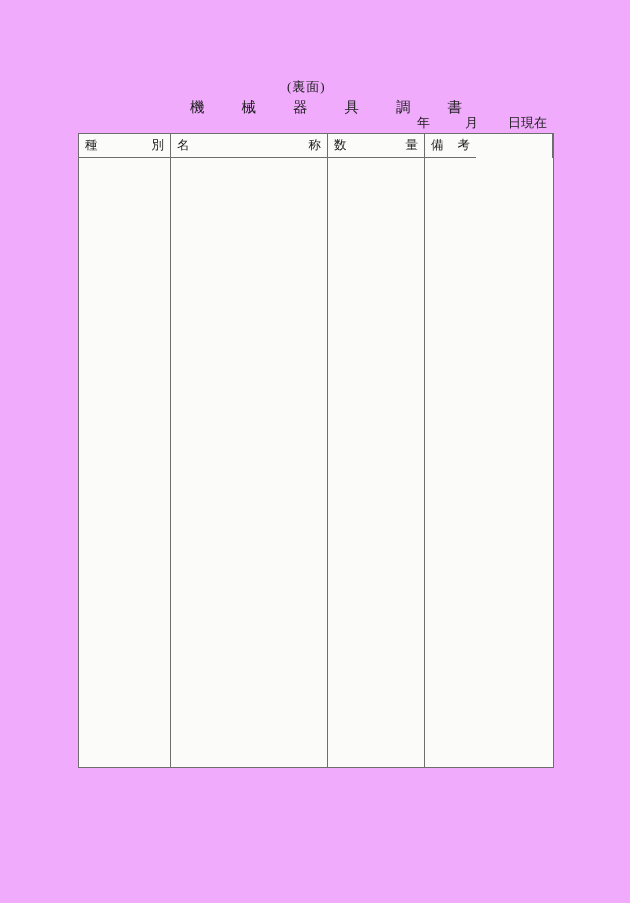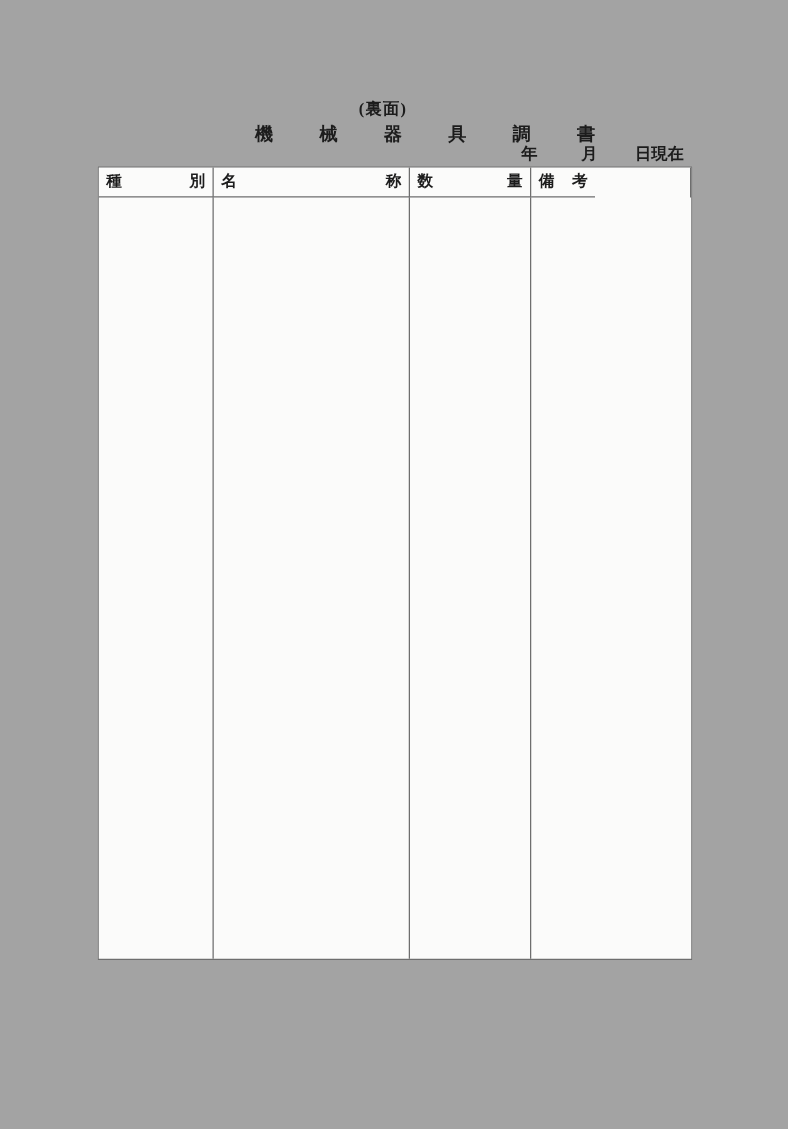--- a/index.html
+++ b/index.html
@@ -5,40 +5,39 @@
   html, body {
     margin: 0;
     padding: 0;
     background: #e8e8e8;
   }
   .page {
     position: relative;
     width: 630px;
     height: 903px;
     margin: 0 auto;
-    background: #a3a3a3;
+    background: #f0abfc;
     font-family: "Liberation Serif", "DejaVu Serif", serif;
     color: #1c1c1c;
     overflow: hidden;
-    font-weight: bold;
   }
 
   
   .corner-note {
     position: absolute;
     top: 78px;
     left: 287px;
     font-size: 13px;
     letter-spacing: 1px;
     white-space: nowrap;
   }
   .form-title {
     position: absolute;
     top: 98px;
-    left: 204px;
+    left: 190px;
     font-size: 14.5px;
     letter-spacing: 37px;
     white-space: nowrap;
   }
   .date-line {
     position: absolute;
     top: 114px;
     left: 417px;
     font-size: 13px;
     display: flex;

